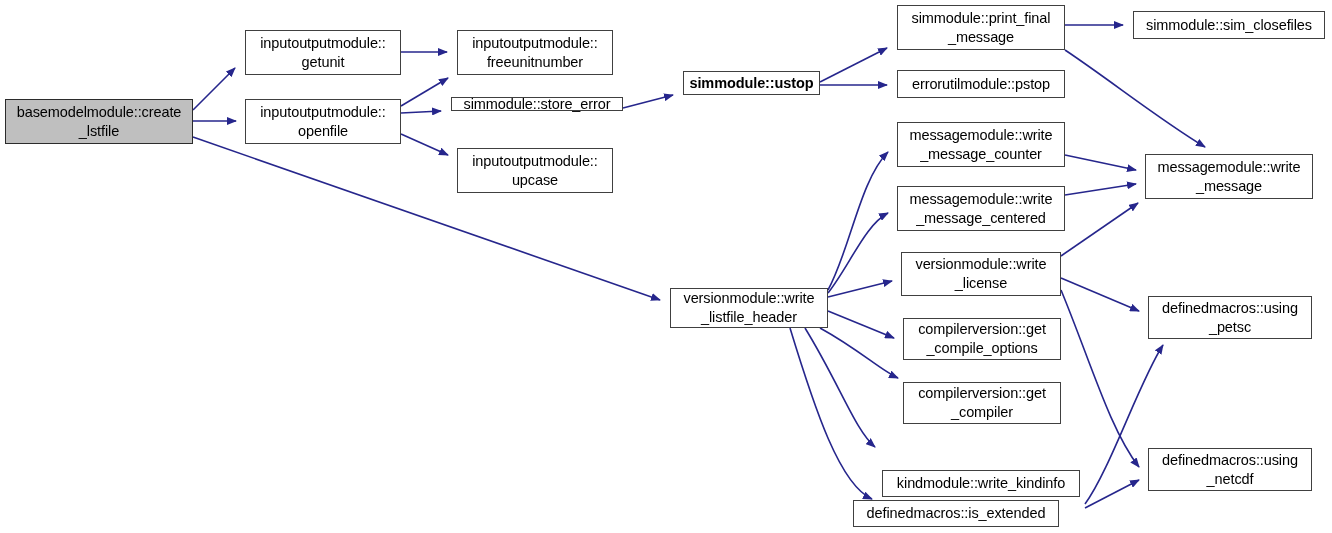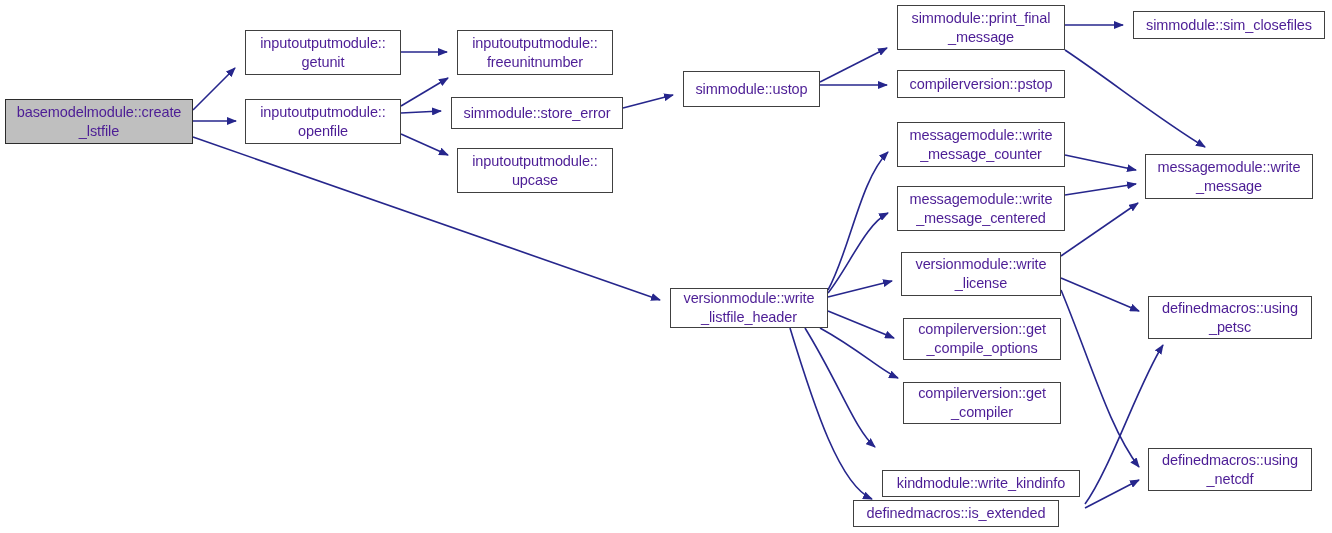--- a/index.html
+++ b/index.html
@@ -28,21 +28,21 @@
   }
   .node {
     position: absolute;
     box-sizing: border-box;
     display: flex;
     align-items: center;
     justify-content: center;
     text-align: center;
     background: #ffffff;
     border: 1px solid #404040;
-    color: #4c1d95;
+    color: #000000;
     font-size: 14.5px;
     line-height: 1.28;
     letter-spacing: -0.1px;
     white-space: pre-line;
     padding: 0 3px;
     z-index: 2;
   }
   .node.highlight {
     background: #bfbfbf;
     border: 1px solid #2b2b2b;
@@ -96,27 +96,27 @@
 
   <div id="nodes-layer">
       <div class="node highlight" style="left: 5px; top: 99px; width: 188px; height: 45px;"><span class="node-label">basemodelmodule::create
 _lstfile</span></div>
       <div class="node" style="left: 245px; top: 30px; width: 156px; height: 45px;"><span class="node-label">inputoutputmodule::
 getunit</span></div>
       <div class="node" style="left: 245px; top: 99px; width: 156px; height: 45px;"><span class="node-label">inputoutputmodule::
 openfile</span></div>
       <div class="node" style="left: 457px; top: 30px; width: 156px; height: 45px;"><span class="node-label">inputoutputmodule::
 freeunitnumber</span></div>
-      <div class="node" style="left: 451px; top: 97px; width: 172px; height: 32px;"><span class="node-label">simmodule::store_error</span></div>
+      <div class="node" style="left: 451px; top: 97px; width: 172px; height: 14px;"><span class="node-label">simmodule::store_error</span></div>
       <div class="node" style="left: 457px; top: 148px; width: 156px; height: 45px;"><span class="node-label">inputoutputmodule::
 upcase</span></div>
-      <div class="node" style="left: 683px; top: 71px; width: 137px; height: 36px;"><span class="node-label">simmodule::ustop</span></div>
+      <div class="node" style="left: 683px; top: 71px; width: 137px; height: 24px; font-weight: bold;"><span class="node-label">simmodule::ustop</span></div>
       <div class="node" style="left: 897px; top: 5px; width: 168px; height: 45px;"><span class="node-label">simmodule::print_final
 _message</span></div>
-      <div class="node" style="left: 897px; top: 70px; width: 168px; height: 28px;"><span class="node-label">compilerversion::pstop</span></div>
+      <div class="node" style="left: 897px; top: 70px; width: 168px; height: 28px;"><span class="node-label">errorutilmodule::pstop</span></div>
       <div class="node" style="left: 1133px; top: 11px; width: 192px; height: 28px;"><span class="node-label">simmodule::sim_closefiles</span></div>
       <div class="node" style="left: 897px; top: 122px; width: 168px; height: 45px;"><span class="node-label">messagemodule::write
 _message_counter</span></div>
       <div class="node" style="left: 897px; top: 186px; width: 168px; height: 45px;"><span class="node-label">messagemodule::write
 _message_centered</span></div>
       <div class="node" style="left: 1145px; top: 154px; width: 168px; height: 45px;"><span class="node-label">messagemodule::write
 _message</span></div>
       <div class="node" style="left: 901px; top: 252px; width: 160px; height: 44px;"><span class="node-label">versionmodule::write
 _license</span></div>
       <div class="node" style="left: 670px; top: 288px; width: 158px; height: 40px;"><span class="node-label">versionmodule::write

